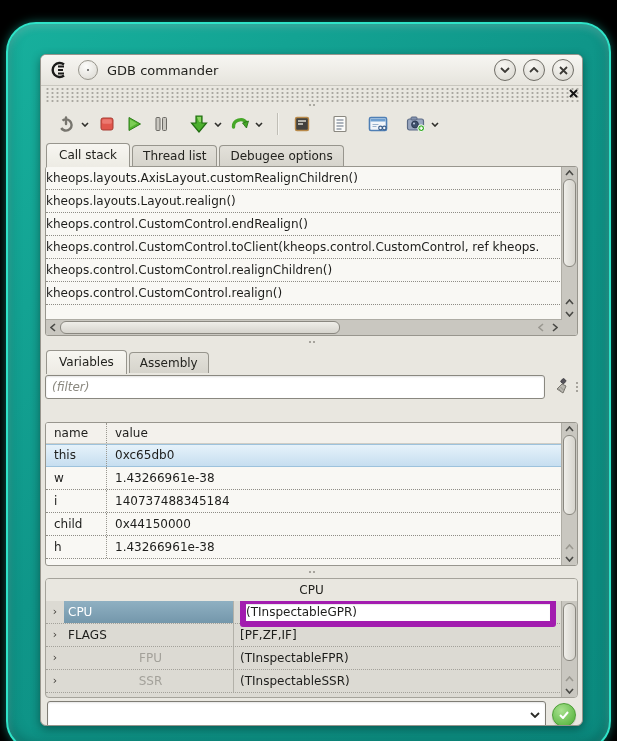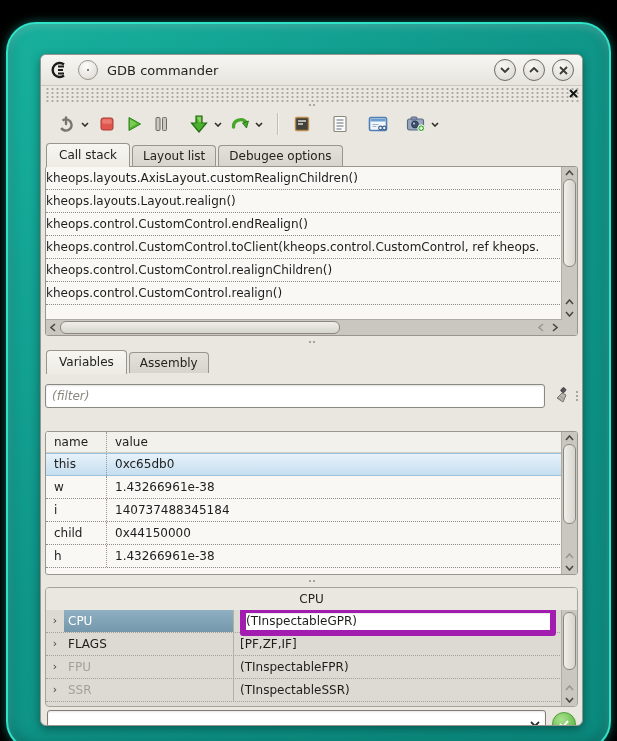--- a/index.html
+++ b/index.html
@@ -66,21 +66,21 @@
   .stepper.h{width:14px;flex:0 0 14px;height:100%;}
   .vthumb{width:11px;border-radius:6px;background:linear-gradient(90deg,#efeee9,#d6d4cd);
           border:1px solid #8a8880;flex:0 0 auto;}
   .hthumb{height:11px;border-radius:6px;background:linear-gradient(#efeee9,#d6d4cd);
           border:1px solid #8a8880;}
   .vfill{flex:1;}
   
   .hsplit{flex:0 0 12px;height:12px;display:flex;align-items:center;justify-content:center;gap:2px;}
   .hsplit i{width:2px;height:2px;border-radius:50%;background:#8f8d86;}
   
-  .filter-row{flex:0 0 26px;height:26px;display:flex;align-items:center;margin:10px 4px 2px;gap:4px;}
+  .filter-row{flex:0 0 26px;height:26px;display:flex;align-items:center;margin:1px 4px 2px;gap:4px;}
   .filter-input{flex:1;height:22px;border:1px solid #8a8880;border-radius:3px;background:#fff;
                 font-family:inherit;font-size:12px;font-style:italic;color:#8a887f;padding:0 6px;outline:none;
                 box-shadow:inset 0 1px 2px rgba(0,0,0,.12);}
   .filter-input::placeholder{color:#8a887f;font-style:italic;}
   .broom-btn{width:22px;height:22px;display:flex;align-items:center;justify-content:center;}
   .vgrip{display:flex;flex-direction:column;gap:2px;margin-left:1px;}
   .vgrip i{width:2px;height:2px;border-radius:50%;background:#8f8d86;}
   
   .vars{flex:0 0 142px;height:142px;margin-top:20px;}
   .vars-inner{position:absolute;left:0;top:0;right:15px;bottom:0;overflow:hidden;}
@@ -95,21 +95,21 @@
   
   .cpu-box{flex:0 0 118px;height:118px;margin:0 4px;border:1px solid #a5a39b;border-radius:4px;
            background:#dcdad3;position:relative;overflow:hidden;}
   .cpu-title{height:22px;line-height:22px;text-align:center;font-size:12px;color:#23231f;background:#e9e7e0;}
   .cpu-grid{position:absolute;left:0;top:22px;right:15px;bottom:0;overflow:hidden;}
   .cpu-row{display:flex;height:22px;line-height:22px;font-size:12px;border-bottom:1px dotted #a3a19a;align-items:center;}
   .cpu-exp{width:18px;text-align:center;color:#3c3a36;font-size:11px;}
   .cpu-name{width:170px;padding-left:4px;height:100%;border-right:1px solid #b3b1a9;box-sizing:border-box;}
   .cpu-value{flex:1;padding:0 6px;overflow:hidden;white-space:nowrap;}
   .cpu-row.selected .cpu-name{background:linear-gradient(#8fb0c2,#7497ab);color:#fff;}
-  .cpu-row.disabled .cpu-name{color:#a3a19a;}
+  .cpu-row.disabled .cpu-name{color:#a3a19a;text-align:center;}
   .cpu-row.editor .cpu-value-inner{display:block;background:#fff;border:6px solid #a21caf;border-radius:3px;
            height:17px;line-height:17px;padding:0 0;box-shadow:inset 0 1px 1px rgba(0,0,0,.1);}
   .cpu-box .vscroll{top:22px;}
   
   .cmd-gap{flex:1;}
   .cmdbar{flex:0 0 34px;height:34px;display:flex;align-items:center;padding:0 6px 6px 6px;gap:6px;}
   .combo{flex:1;height:26px;border:1px solid #7f7d75;border-radius:3px;background:#fff;position:relative;
          display:flex;align-items:center;box-shadow:inset 0 1px 2px rgba(0,0,0,.1);}
   .combo input{flex:1;border:none;outline:none;background:transparent;font-family:inherit;font-size:12px;padding:0 6px;}
   .combo-chev{width:20px;display:flex;align-items:center;justify-content:center;}
@@ -256,21 +256,21 @@
         <span class="tool-chev">
           <svg width="8" height="5" viewBox="0 0 8 5">
               <polyline points="1,1 4,4 7,1" fill="none" stroke="#2f2f2b" stroke-width="1.6"></polyline>
             </svg>
         </span>
       </div>
 
       <div class="tabbar">
 
       <div class="tab active"><span>Call stack</span></div>
-          <div class="tab"><span>Layout list</span></div>
+          <div class="tab"><span>Thread list</span></div>
           <div class="tab"><span>Debugee options</span></div>
         </div>
 
       <div class="panel callstack">
         <div class="cs-inner">
           <div>
 
           <div class="cs-row"><span>kheops.layouts.AxisLayout.customRealignChildren()</span></div>
               <div class="cs-row"><span>kheops.layouts.Layout.realign()</span></div>
               <div class="cs-row"><span>kheops.control.CustomControl.endRealign()</span></div>

